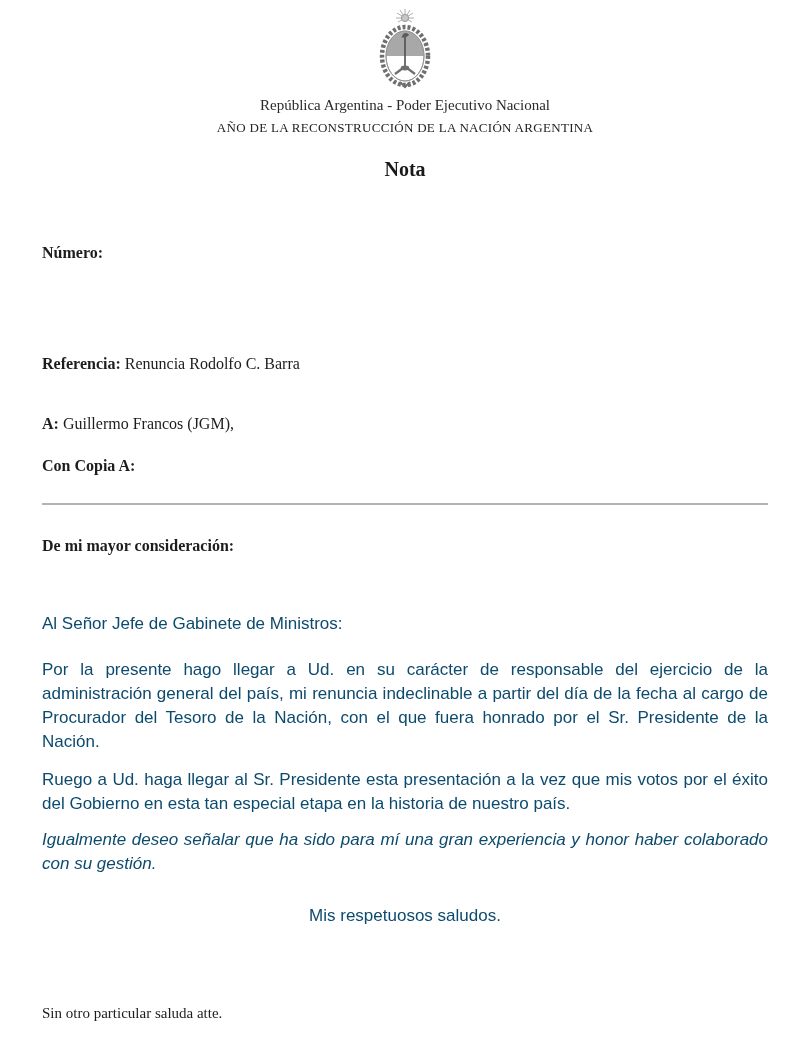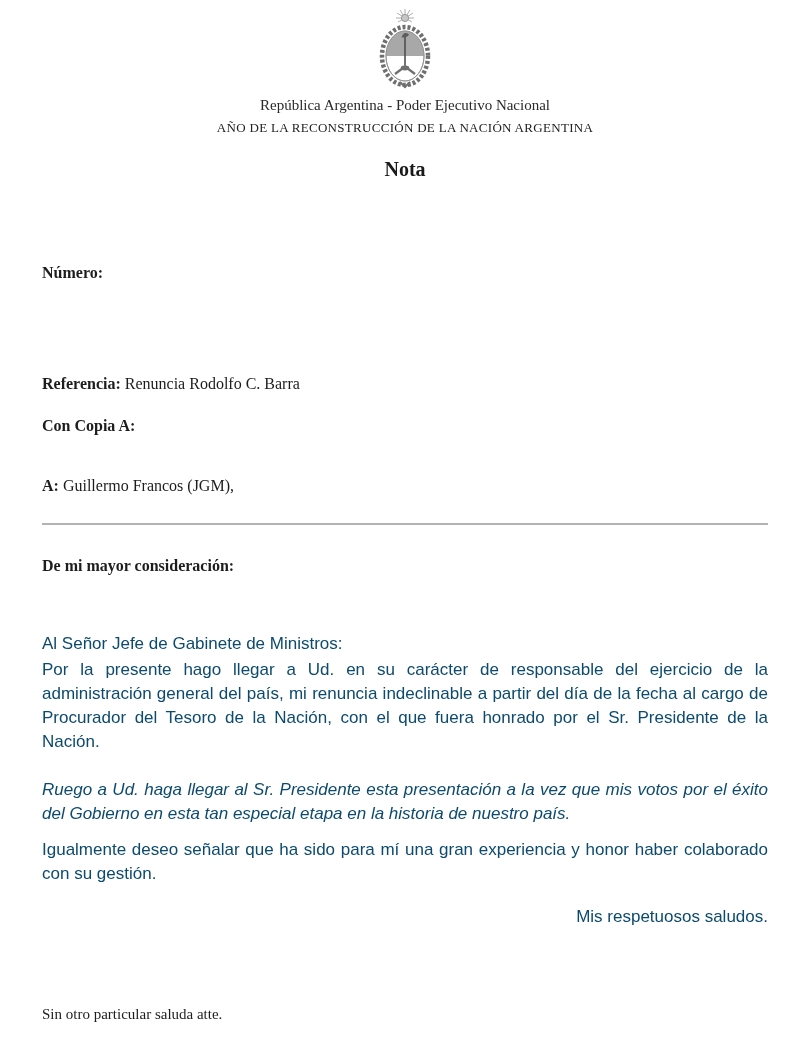--- a/index.html
+++ b/index.html
@@ -49,21 +49,21 @@
     line-height: 20px;
     font-weight: bold;
     color: #1a1a1a;
   }
   
   .field {
     font-size: 16px;
     line-height: 20px;
   }
   .field .label { font-weight: bold; }
-  .field-numero     { margin-top: 84px; }
+  .field-numero     { margin-top: 64px; }
   .field-referencia { margin-top: 91px; }
   .field-a          { margin-top: 40px; }
   .field-concopia   { margin-top: 22px; }
   
   .divider {
     margin-top: 27px;
     height: 2px;
     background: #b3b3b3;
     border: none;
   }
@@ -82,24 +82,24 @@
     margin-top: 56px;
     font-size: 17px;
     line-height: 24px;
   }
   .para {
     margin: 0;
     font-size: 17px;
     line-height: 24px;
     text-align: justify;
   }
-  .para-1 { margin-top: 2px; }
-  .para-2 { margin-top: 24px; font-style: italic; }
-  .para-3 { margin-top: 12px; }
-  .para-salute { margin-top: 19px; text-align: right; }
+  .para-1 { margin-top: 22px; }
+  .para-2 { margin-top: 14px; }
+  .para-3 { margin-top: 12px; font-style: italic; }
+  .para-salute { margin-top: 28px; text-align: center; }
   .closing {
     margin-top: 76px;
     font-family: Liberation Serif, serif;
     font-size: 15px;
     line-height: 19px;
     color: #1d1d1d;
   }
 </style>
 </head>
 <body>
@@ -148,27 +148,27 @@
 
     <div class="field field-numero">
       <span class="label">Número:</span>
     </div>
 
     <div class="field field-referencia">
       <span class="label">Referencia:</span>
       <span class="value">Renuncia Rodolfo C. Barra</span>
     </div>
 
-    <div class="field field-concopia">
-      <span class="label">Con Copia A:</span>
-    </div>
-
     <div class="field field-a">
       <span class="label">A:</span>
       <span class="value">Guillermo Francos (JGM),</span>
+    </div>
+
+    <div class="field field-concopia">
+      <span class="label">Con Copia A:</span>
     </div>
 
     <div class="divider"></div>
 
     <div class="salutation">De mi mayor consideración:</div>
 
     <div class="letter-body">
       <div class="addressee">Al Señor Jefe de Gabinete de Ministros:</div>
       <p class="para para-1">Por la presente hago llegar a Ud. en su carácter de responsable del ejercicio de la administración general del país, mi renuncia indeclinable a partir del día de la fecha al cargo de Procurador del Tesoro de la Nación, con el que fuera honrado por el Sr. Presidente de la Nación.</p>
       <p class="para para-2">Ruego a Ud. haga llegar al Sr. Presidente esta presentación a la vez que mis votos por el éxito del Gobierno en esta tan especial etapa en la historia de nuestro país.</p>

